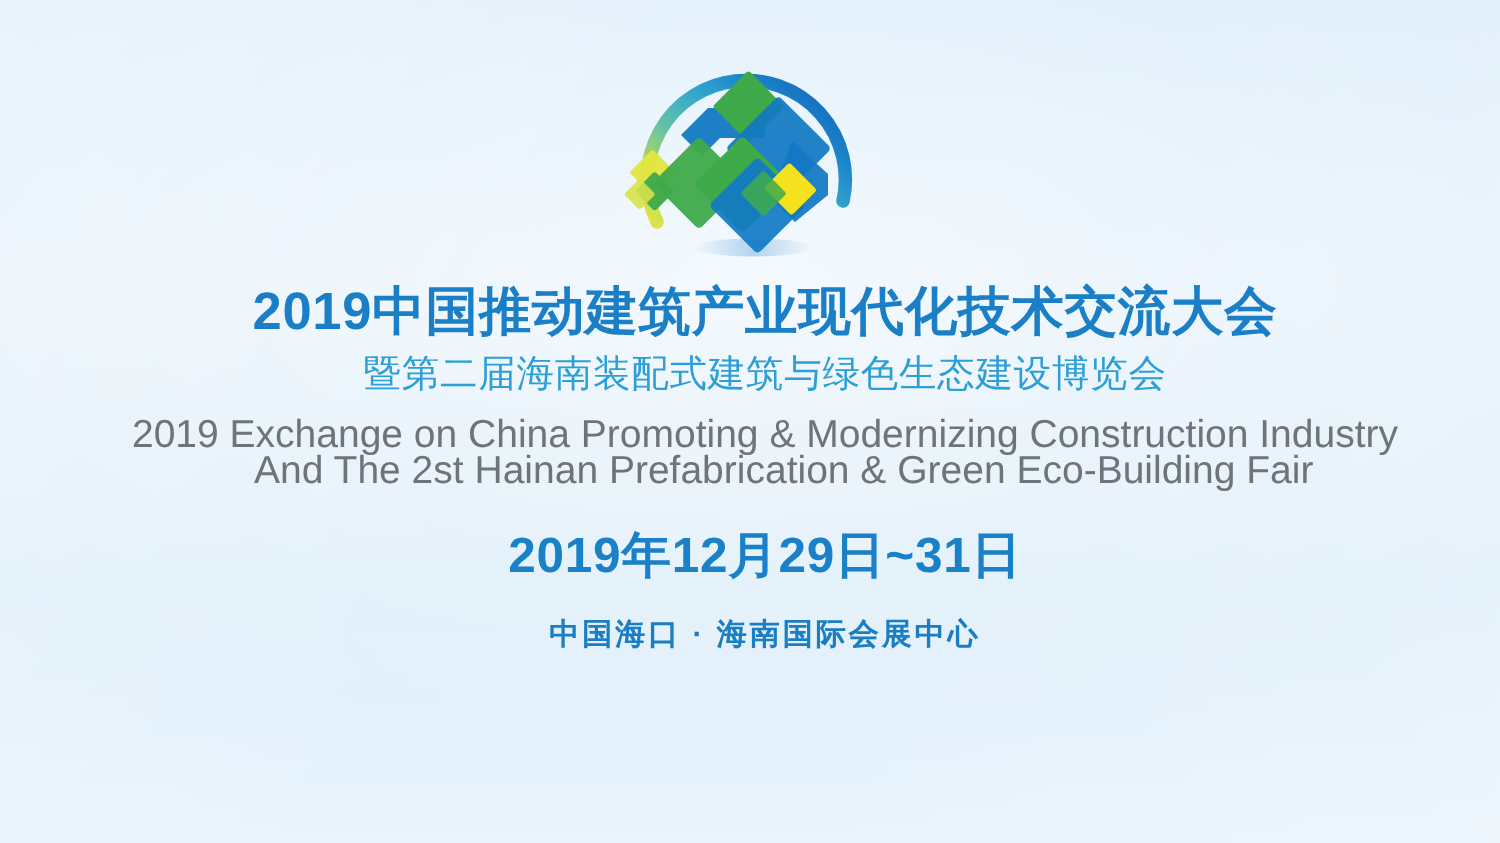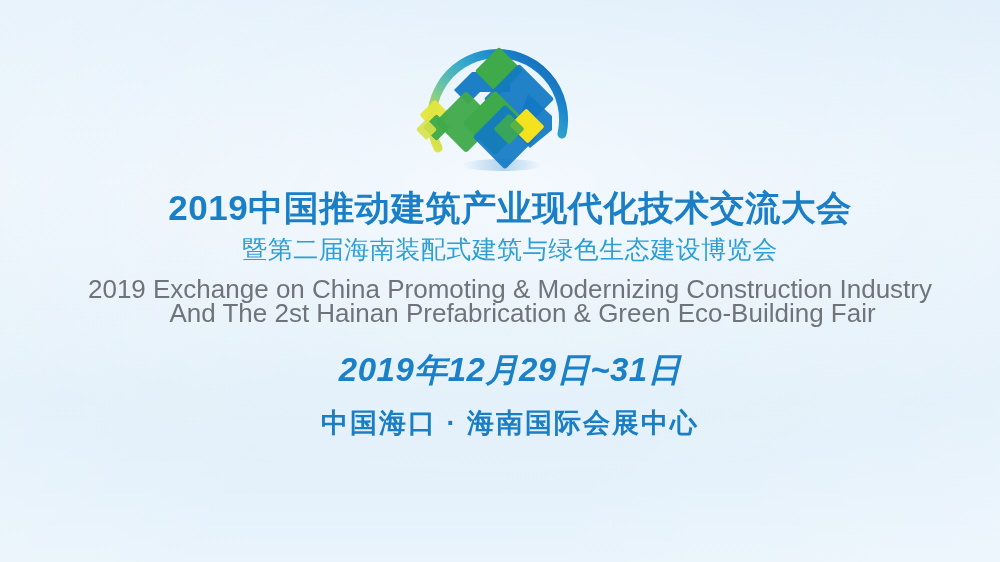--- a/index.html
+++ b/index.html
@@ -91,26 +91,25 @@
   }
 
   .date-cn {
     margin-top: 24px;
     font-size: 33px;
     line-height: 42px;
     font-weight: bold;
     color: #1a80c8;
     letter-spacing: 0.5px;
     white-space: nowrap;
-    font-style: italic;
   }
 
   .venue-cn {
     margin-top: 13px;
-    font-size: 27px;
+    font-size: 20px;
     line-height: 38px;
     font-weight: bold;
     color: #1a7ec5;
     letter-spacing: 2px;
     white-space: nowrap;
   }
 </style>
 </head>
 <body>
 

